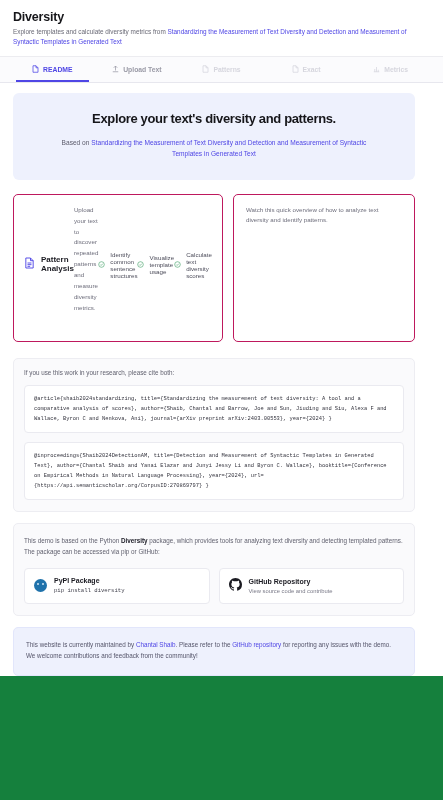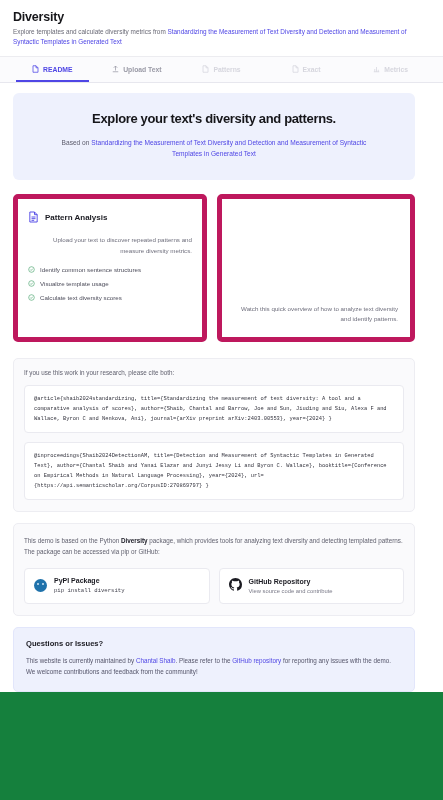--- a/index.html
+++ b/index.html
@@ -104,27 +104,25 @@
 
   
   .cards {
     display: flex;
     gap: 10px;
     margin-bottom: 16px;
   }
   .card {
     flex: 1 1 0;
     background: #ffffff;
-    border: 5px solid #be185d;
+    border: 1px solid #be185d;
     border-radius: 5px;
     padding: 10px 10px 10px 10px;
     min-height: 148px;
     display: flex;
-    flex-direction: column;
-    text-align: right;
   }
   .card-head {
     display: flex;
     align-items: center;
     gap: 6px;
     margin-bottom: 8px;
   }
   .card-title {
     font-size: 8px;
     font-weight: bold;
@@ -417,18 +415,17 @@
           </span>
           <span>
             <span class="link-title" style="display:block">GitHub Repository</span>
             <span class="link-sub" style="display:block">View source code and contribute</span>
           </span>
         </div>
       </div>
     </div>
 
     <div class="q-panel">
-      <div class="q-title">Questions or Issues?</div>
       <div class="q-body"><span>This website is currently maintained by </span><a href="#">Chantal Shaib</a><span>. Please refer to the </span><a href="#">GitHub repository</a><span> for reporting any issues with the demo. We welcome contributions and feedback from the community!</span></div>
     </div>
 
   </div>
 </div>
 
 </body></html>

